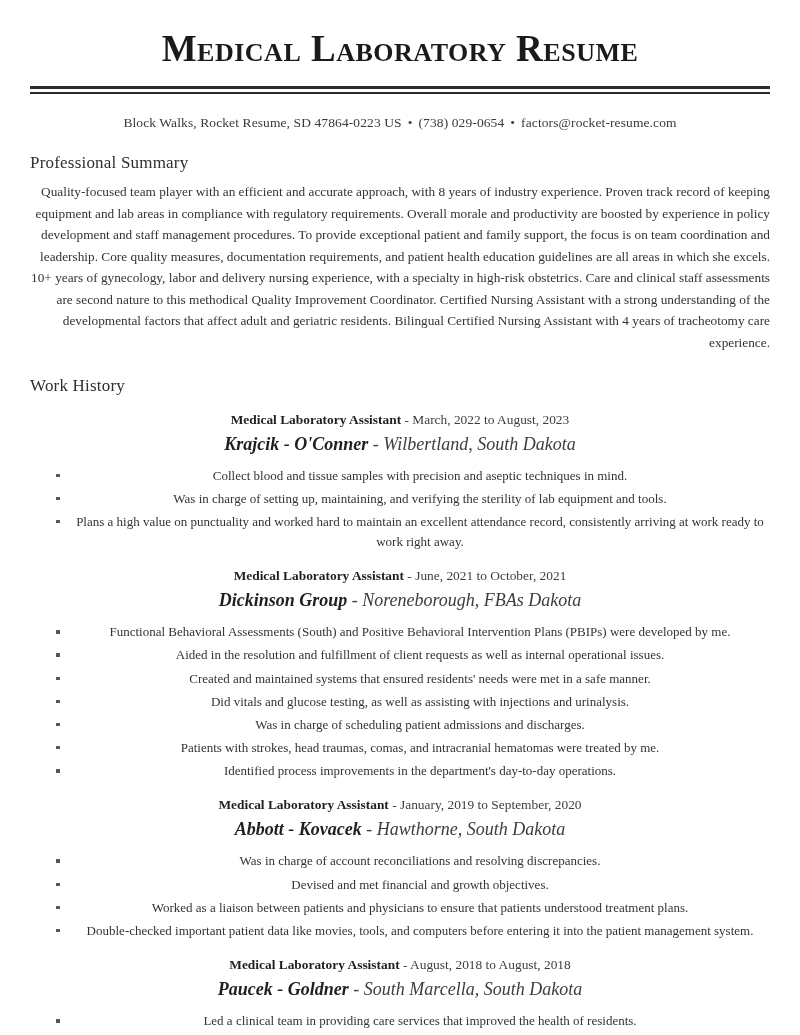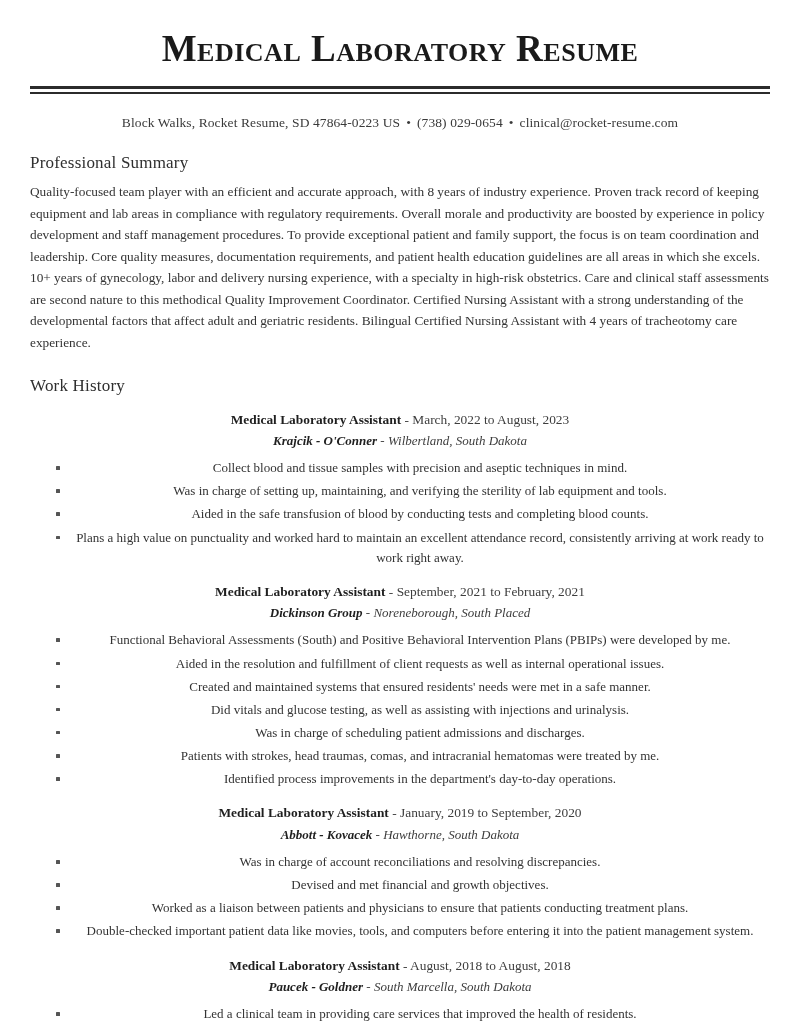--- a/index.html
+++ b/index.html
@@ -79,21 +79,21 @@
     padding-top: 22px;
     padding-bottom: 4px;
     letter-spacing: 0.2px;
   }
 
   
   .summary-text {
     font-size: 13.3px;
     line-height: 1.62;
     color: #333333;
-    text-align: left;
+    text-align: right;
     margin: 4px 0 0 0;
   }
 
   
   .job {
     margin-top: 14px;
     text-align: center;
   }
   .job:first-of-type {
     margin-top: 10px;
@@ -107,21 +107,21 @@
     font-weight: bold;
     color: #1f1f1f;
   }
   .dash {
     color: #444444;
   }
   .job-dates {
     color: #3d3d3d;
   }
   .job-line-2 {
-    font-size: 13px;
+    font-size: 18px;
     line-height: 1.5;
     color: #333333;
     margin-top: 1px;
   }
   .company {
     font-weight: bold;
     font-style: italic;
     color: #1f1f1f;
   }
   .location {
@@ -160,21 +160,21 @@
 
   <h1 class="resume-title">Medical Laboratory Resume</h1>
 
   <div class="rule-group">
     <div class="rule-thick"></div>
     <div class="rule-gap"></div>
     <div class="rule-thin"></div>
   </div>
 
   <div class="contact-line">
-    <span>Block Walks, Rocket Resume, SD 47864-0223 US</span><span class="contact-sep">•</span><span>(738) 029-0654</span><span class="contact-sep">•</span><span>clinical@rocket-resume.com</span>
+    <span>Block Walks, Rocket Resume, SD 47864-0223 US</span><span class="contact-sep">•</span><span>(738) 029-0654</span><span class="contact-sep">•</span><span>factors@rocket-resume.com</span>
   </div>
 
   <h2 class="section-heading">Professional Summary</h2>
   <p class="summary-text">Quality-focused team player with an efficient and accurate approach, with 8 years of industry experience. Proven track record of keeping equipment and lab areas in compliance with regulatory requirements. Overall morale and productivity are boosted by experience in policy development and staff management procedures. To provide exceptional patient and family support, the focus is on team coordination and leadership. Core quality measures, documentation requirements, and patient health education guidelines are all areas in which she excels. 10+ years of gynecology, labor and delivery nursing experience, with a specialty in high-risk obstetrics. Care and clinical staff assessments are second nature to this methodical Quality Improvement Coordinator. Certified Nursing Assistant with a strong understanding of the developmental factors that affect adult and geriatric residents. Bilingual Certified Nursing Assistant with 4 years of tracheotomy care experience.</p>
 
   <h2 class="section-heading">Work History</h2>
 
   <div>
 
     <div class="job">
@@ -184,35 +184,34 @@
         <span class="job-dates">March, 2022 to August, 2023</span>
       </div>
       <div class="job-line-2">
         <span class="company">Krajcik - O'Conner</span>
         <span class="dash">-</span>
         <span class="location">Wilbertland, South Dakota</span>
       </div>
       <ul class="bullets">
         <li>Collect blood and tissue samples with precision and aseptic techniques in mind.</li>
         <li>Was in charge of setting up, maintaining, and verifying the sterility of lab equipment and tools.</li>
-        <li>Aided in the safe transfusion of blood by conducting tests and completing blood counts.</li>
         <li>Plans a high value on punctuality and worked hard to maintain an excellent attendance record, consistently arriving at work ready to work right away.</li>
       </ul>
     </div>
 
     <div class="job">
       <div class="job-line-1">
         <span class="job-title">Medical Laboratory Assistant</span>
         <span class="dash">-</span>
-        <span class="job-dates">September, 2021 to February, 2021</span>
+        <span class="job-dates">June, 2021 to October, 2021</span>
       </div>
       <div class="job-line-2">
         <span class="company">Dickinson Group</span>
         <span class="dash">-</span>
-        <span class="location">Noreneborough, South Placed</span>
+        <span class="location">Noreneborough, FBAs Dakota</span>
       </div>
       <ul class="bullets">
         <li>Functional Behavioral Assessments (South) and Positive Behavioral Intervention Plans (PBIPs) were developed by me.</li>
         <li>Aided in the resolution and fulfillment of client requests as well as internal operational issues.</li>
         <li>Created and maintained systems that ensured residents' needs were met in a safe manner.</li>
         <li>Did vitals and glucose testing, as well as assisting with injections and urinalysis.</li>
         <li>Was in charge of scheduling patient admissions and discharges.</li>
         <li>Patients with strokes, head traumas, comas, and intracranial hematomas were treated by me.</li>
         <li>Identified process improvements in the department's day-to-day operations.</li>
       </ul>
@@ -225,21 +224,21 @@
         <span class="job-dates">January, 2019 to September, 2020</span>
       </div>
       <div class="job-line-2">
         <span class="company">Abbott - Kovacek</span>
         <span class="dash">-</span>
         <span class="location">Hawthorne, South Dakota</span>
       </div>
       <ul class="bullets">
         <li>Was in charge of account reconciliations and resolving discrepancies.</li>
         <li>Devised and met financial and growth objectives.</li>
-        <li>Worked as a liaison between patients and physicians to ensure that patients conducting treatment plans.</li>
+        <li>Worked as a liaison between patients and physicians to ensure that patients understood treatment plans.</li>
         <li>Double-checked important patient data like movies, tools, and computers before entering it into the patient management system.</li>
       </ul>
     </div>
 
     <div class="job">
       <div class="job-line-1">
         <span class="job-title">Medical Laboratory Assistant</span>
         <span class="dash">-</span>
         <span class="job-dates">August, 2018 to August, 2018</span>
       </div>

